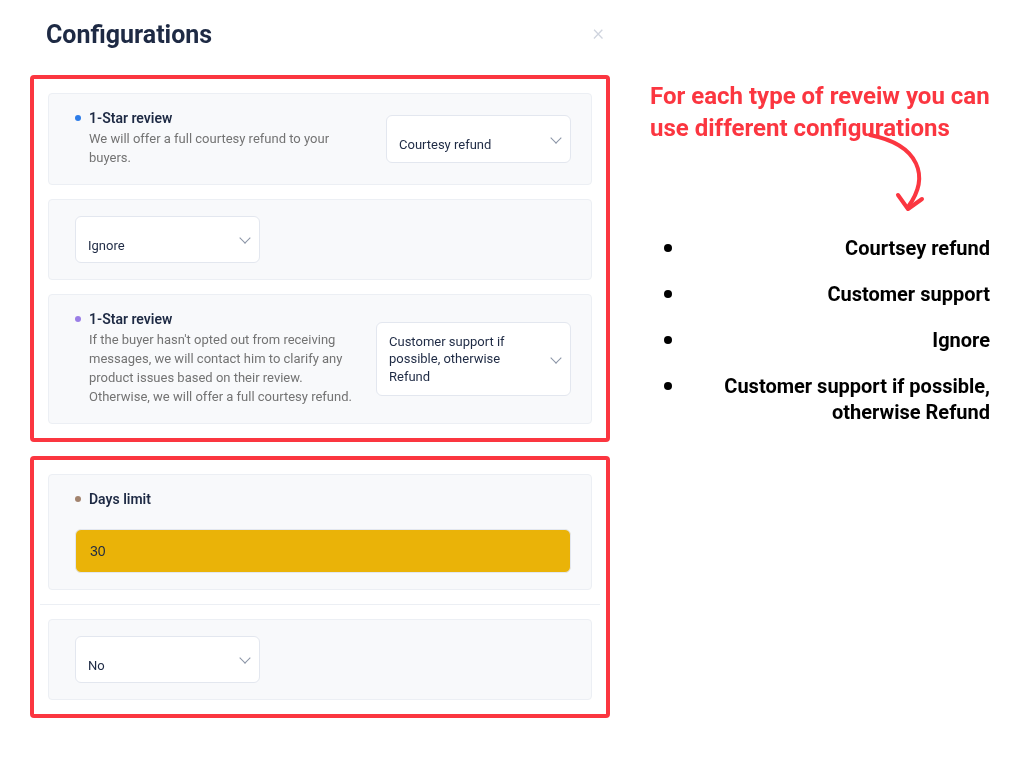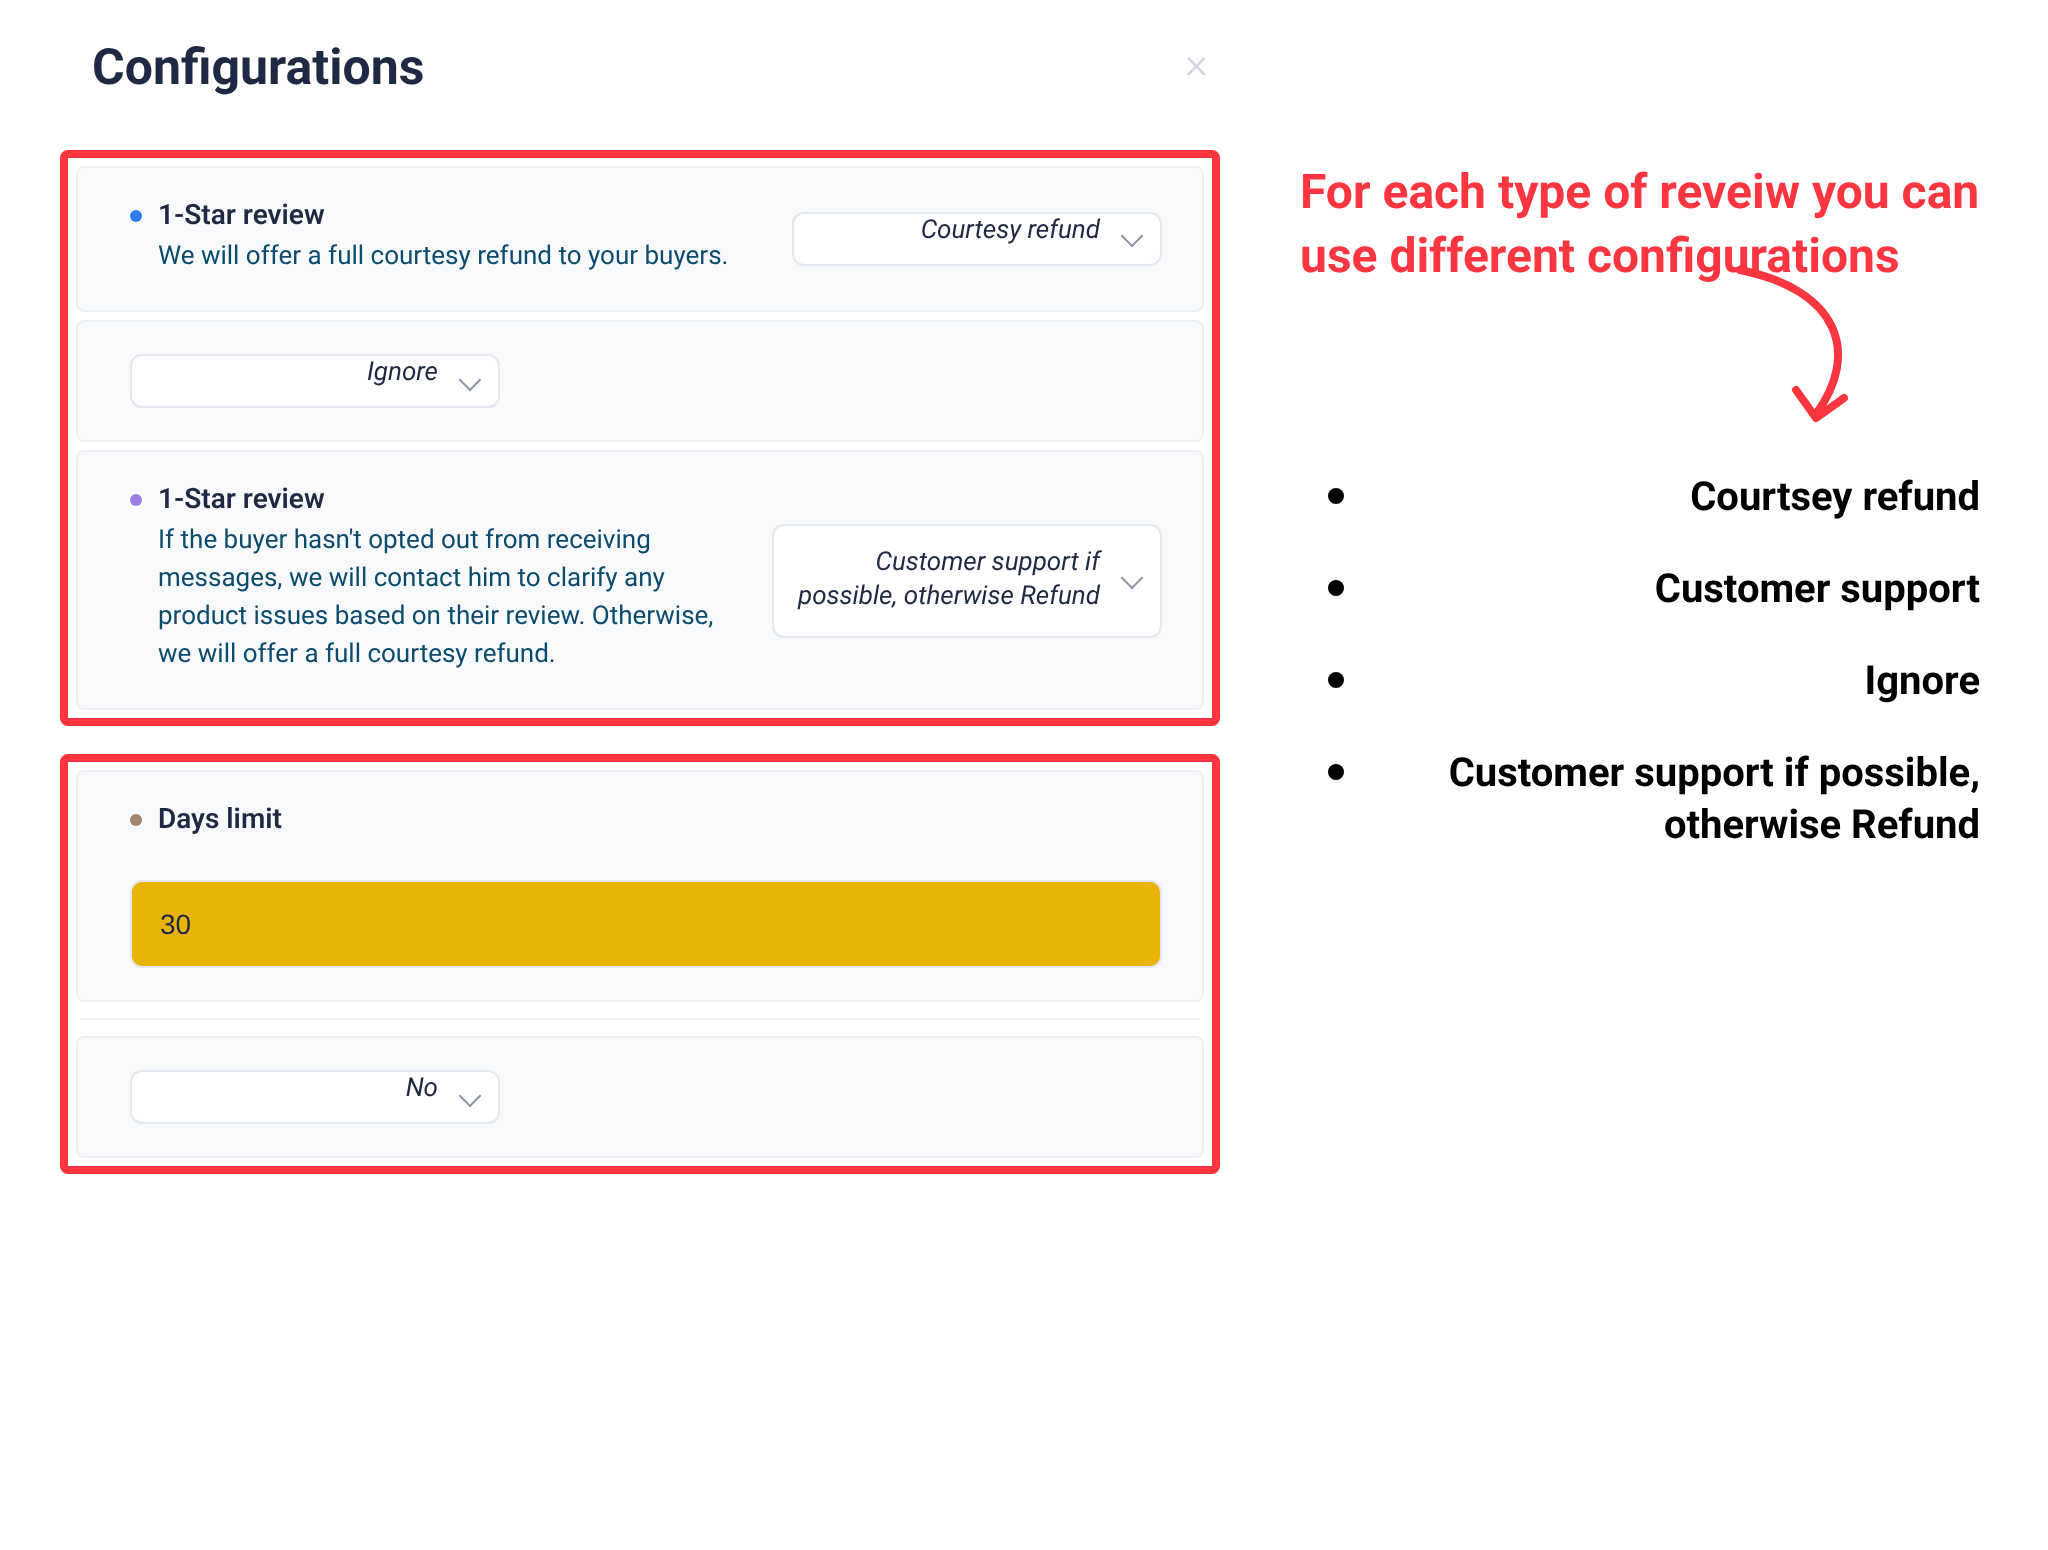--- a/index.html
+++ b/index.html
@@ -43,21 +43,21 @@
   .red-group {
     border: 4px solid #fb3640;
     border-radius: 4px;
     margin-bottom: 14px;
   }
   .card {
     background: #f8f9fb;
     border: 1px solid #eceff4;
     border-radius: 4px;
     padding: 16px 20px 16px 26px;
-    margin: 4px;
+    margin: 14px;
     display: flex;
     align-items: flex-start;
     gap: 20px;
   }
   .card.stack {
     display: block;
   }
   .card-head {
     display: flex;
     align-items: center;
@@ -75,48 +75,47 @@
   .b-purple { background: #9a7ee6; }
   .b-brown { background: #a2836e; }
   .b-pink { background: #ee6ab7; }
   .card-title {
     font-size: 14px;
     font-weight: 600;
     color: #1e2a44;
   }
   .card-desc {
     font-size: 13px;
-    color: #0c4a6e;
+    color: #737373;
     line-height: 1.45;
     margin-left: 14px;
   }
   .card-left {
     flex: 1 1 auto;
     min-width: 0;
   }
   .card-right {
     flex: 0 0 185px;
     align-self: center;
   }
   .card-right-wide {
     flex: 0 0 195px;
     align-self: center;
   }
   .select {
     background: #fff;
     border: 1px solid #e3e7ef;
     border-radius: 6px;
-    padding: 0 30px 8px 12px;
+    padding: 20px 30px 8px 12px;
     font-size: 13px;
     color: #1e2a44;
     position: relative;
     cursor: pointer;
-    text-align: right;
+    text-align: left;
     line-height: 1.35;
-    font-style: italic;
   }
   .select.tall { padding-top: 10px; padding-bottom: 10px; }
   .chev {
     position: absolute;
     right: 10px;
     top: 50%;
     width: 8px;
     height: 8px;
     margin-top: -5px;
     border-right: 1.5px solid #8a94a6;

